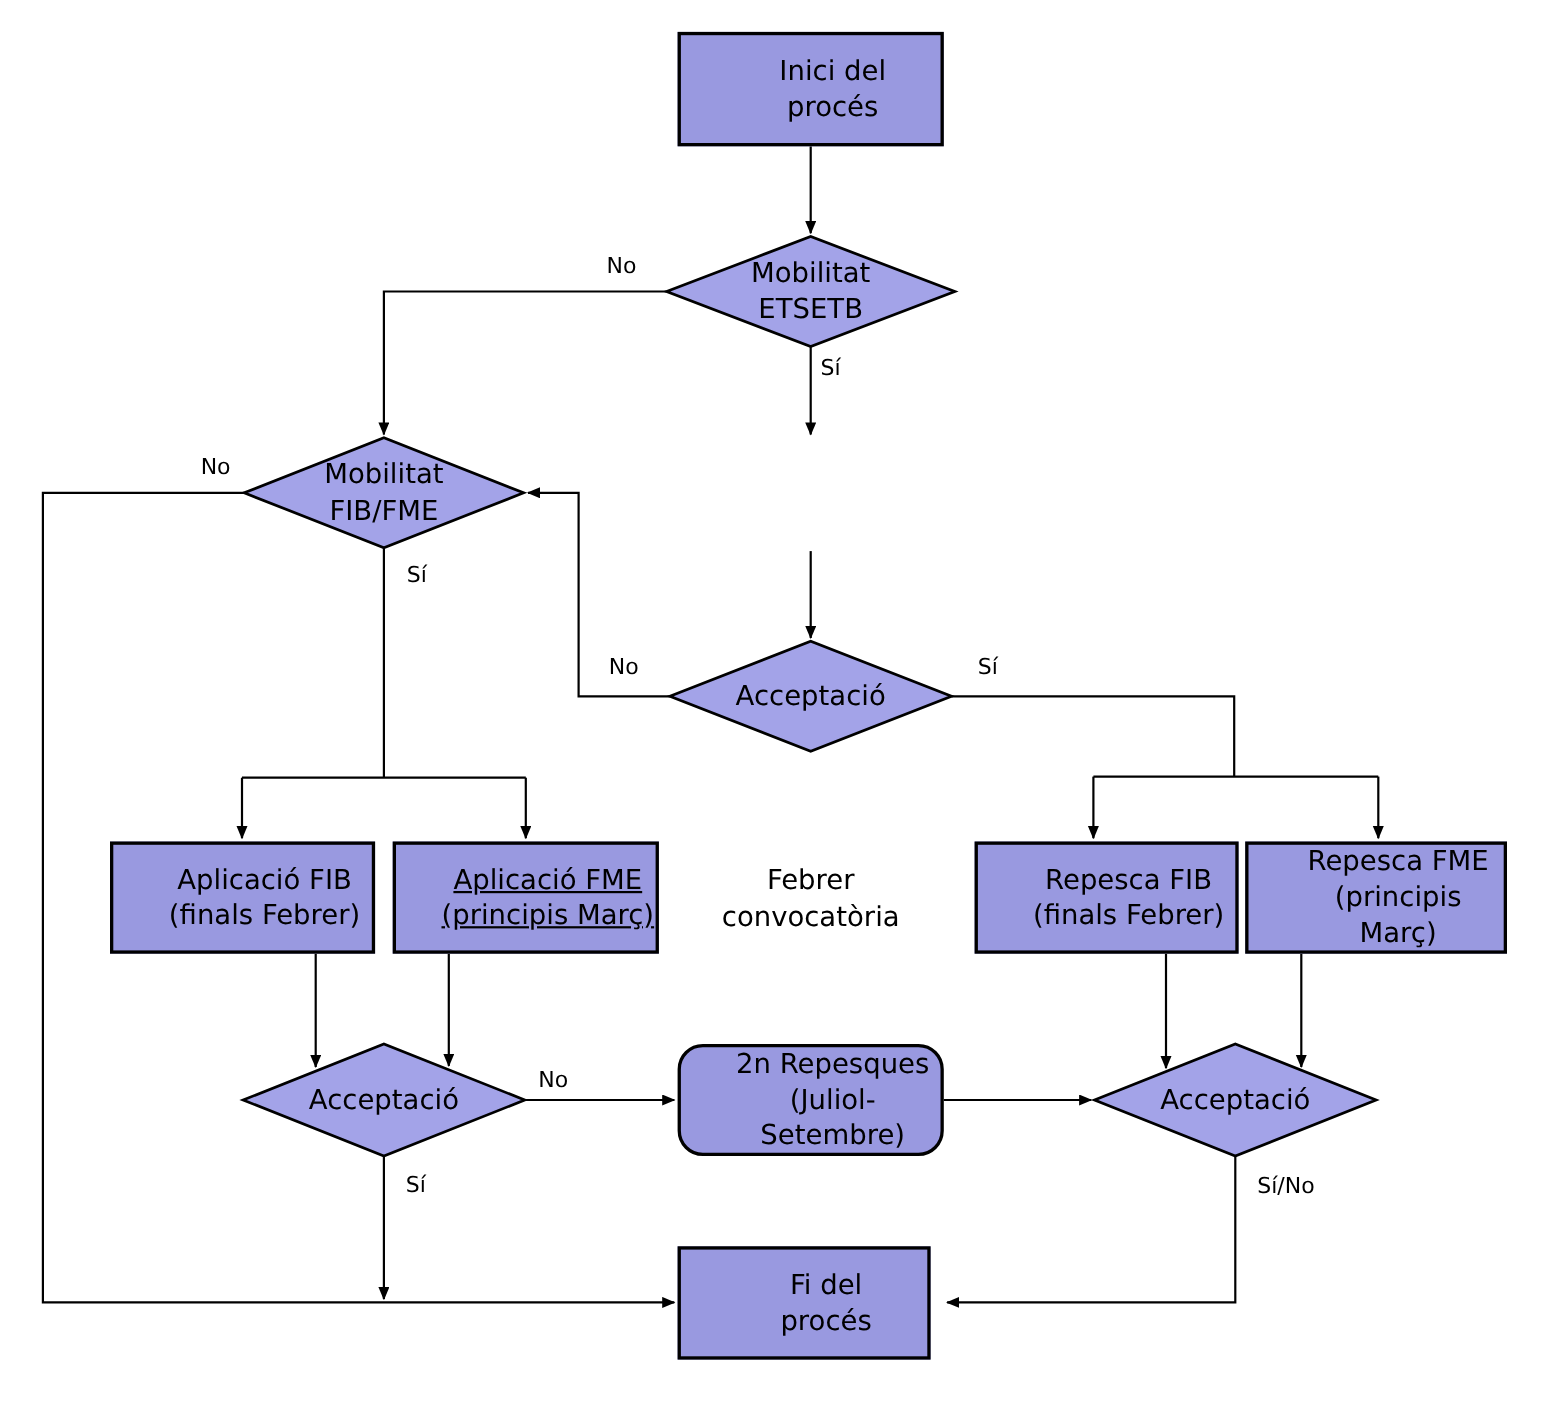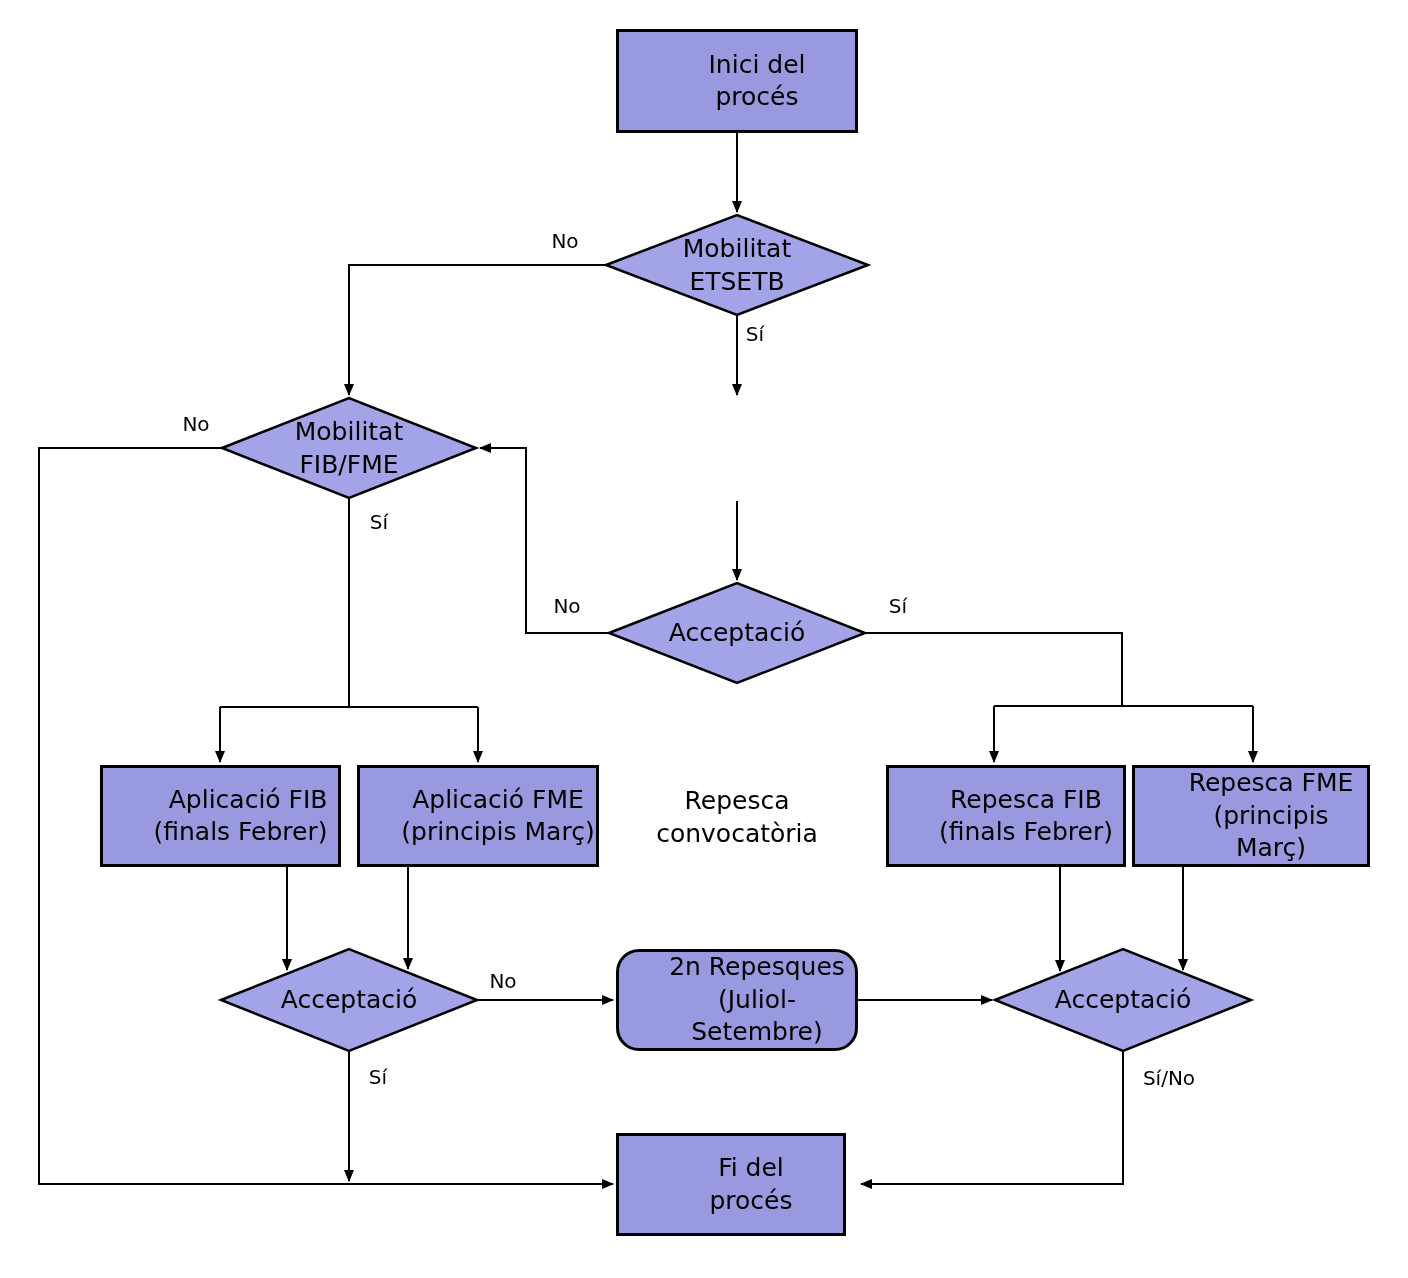--- a/index.html
+++ b/index.html
@@ -101,26 +101,26 @@
     <polygon class="decision" points="221,1000 349,949 477,1000 349,1051"></polygon>
     <polygon class="decision" points="995,1000 1123,949 1251,1000 1123,1051"></polygon>
   </svg>
 
   <div class="box" style="left:616px; top:29px; width:242px; height:104px;">
     <span>Inici del
 procés</span>
   </div>
 
 
-  <div class="box" style="left:100px; top:765px; width:241px; height:102px;text-align:right;">
+  <div class="box" style="left:100px; top:765px; width:241px; height:102px;">
     <span>Aplicació FIB
 (finals Febrer)</span>
   </div>
 
-  <div class="box" style="left:357px; top:765px; width:242px; height:102px;">
+  <div class="box" style="left:357px; top:765px; width:242px; height:102px;text-decoration:underline;">
     <span>Aplicació FME
 (principis Març)</span>
   </div>
 
   <div class="box" style="left:873px; top:765px; width:240px; height:102px;margin-left:13px;">
     <span>Repesca FIB
 (finals Febrer)</span>
   </div>
 
   <div class="box" style="left:1132px; top:765px; width:238px; height:102px;">
@@ -149,16 +149,16 @@
   <div class="elabel" style="left:565px; top:241px;">No</div>
   <div class="elabel" style="left:755px; top:334px;">Sí</div>
   <div class="elabel" style="left:196px; top:424px;">No</div>
   <div class="elabel" style="left:379px; top:522px;">Sí</div>
   <div class="elabel" style="left:567px; top:606px;">No</div>
   <div class="elabel" style="left:898px; top:606px;">Sí</div>
   <div class="elabel" style="left:503px; top:981px;">No</div>
   <div class="elabel" style="left:378px; top:1077px;">Sí</div>
   <div class="elabel" style="left:1169px; top:1078px;">Sí/No</div>
 
-  <div class="note" style="left:737px; top:817px;">Repesca
+  <div class="note" style="left:737px; top:817px;">Febrer
 convocatòria</div>
 
 </div>
 
 </body></html>

